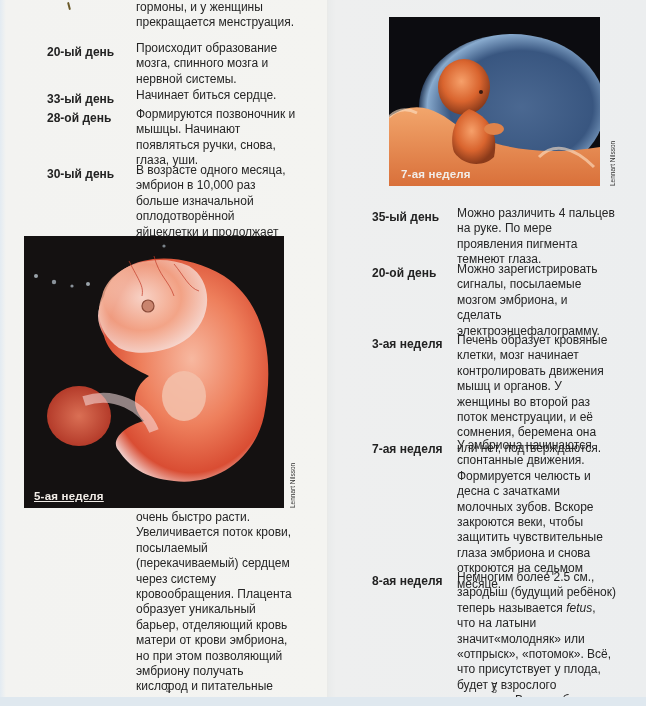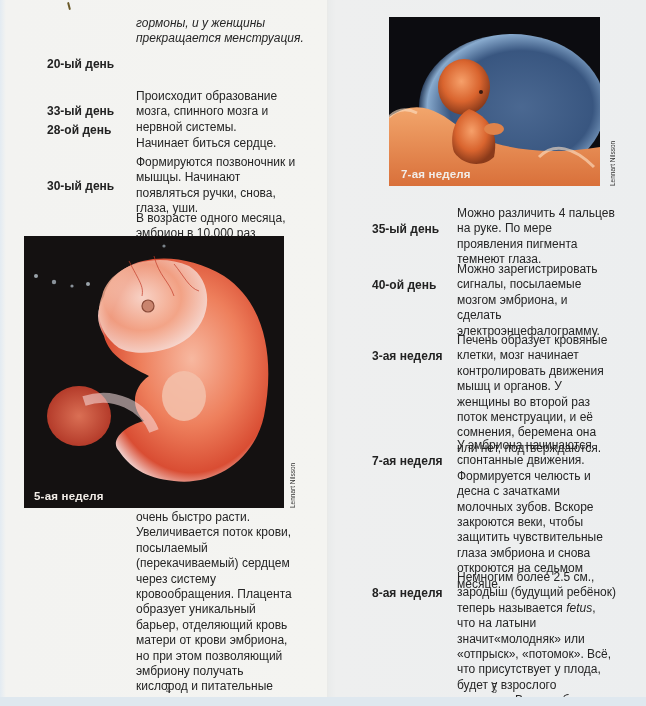--- a/index.html
+++ b/index.html
@@ -21,25 +21,25 @@
   .bottom-strip {
     position: absolute; left: 0; top: 697px; width: 646px; height: 9px;
     background: #dfe8ef;
   }
   .gutter {
     position: absolute; left: 327px; top: 0; width: 2px; height: 697px;
     background: linear-gradient(90deg, #e6e7e6, #f2f2f0);
   }
   .entry { position: absolute; font-size: 12px; line-height: 15.4px; }
   .entry .label {
-    position: absolute; left: 0; top: 16px; font-weight: bold; white-space: nowrap;
+    position: absolute; left: 0; top: 4px; font-weight: bold; white-space: nowrap;
     color: #222;
   }
   .entry .body { position: absolute; white-space: pre-line; color: #252525; }
-  .left-entry .body { left: 89px; width: 180px; margin-top: 48px; }
+  .left-entry .body { left: 89px; width: 180px; }
   .right-entry .body { left: 85px; width: 175px; }
   .block { position: absolute; font-size: 12px; line-height: 15.4px; white-space: pre-line; color: #252525; }
 
   .photo {
     position: absolute; overflow: hidden; background: #121010;
   }
   .photo-caption {
     position: absolute; color: #f2ede8; font-weight: bold; font-size: 11.5px;
     letter-spacing: 0.2px; white-space: nowrap;
   }
@@ -52,21 +52,21 @@
     text-decoration: overline;
   }
   .speck { position: absolute; background: #555; border-radius: 50%; }
 </style>
 </head>
 <body>
 
 <div class="page page-left">
   <div class="speck" style="left:68px;top:2px;width:2px;height:8px;border-radius:1px;background:#6b5a2a;transform:rotate(-15deg);"></div>
 
-  <div class="block" style="left:136px;top:16px;width:185px;font-style:italic;">гормоны, и у женщины
+  <div class="block" style="left:136px;top:0;width:185px;">гормоны, и у женщины
 прекращается менструация.</div>
 
   <div class="entry left-entry" style="left:47px;top:41px;">
     <span class="label">20-ый день</span>
     <span class="body">Происходит образование
 мозга, спинного мозга и
 нервной системы.</span>
   </div>
   <div class="entry left-entry" style="left:47px;top:88px;">
     <span class="label">33-ый день</span>
@@ -120,21 +120,21 @@
       <path d="M78 60 C 85 30, 130 15, 165 30 C 190 45, 190 85, 160 105 C 140 118, 110 120, 95 112 C 78 100, 70 80, 78 60 Z" fill="url(#e5head)" opacity="0.85"></path>
       <circle cx="124" cy="70" r="6" fill="#c9846e" stroke="#8a4a38" stroke-width="1.2"></circle>
 
       <path d="M105 25 C 115 45, 120 50, 118 60 M 130 20 C 135 40, 145 45, 150 60 M 150 28 C 160 40, 165 52, 175 55" stroke="#c23a28" stroke-width="1" fill="none" opacity="0.7"></path>
 
       <ellipse cx="160" cy="160" rx="22" ry="25" fill="#f3bfa8" opacity="0.9"></ellipse>
 
       <ellipse cx="55" cy="180" rx="32" ry="30" fill="url(#e5tail)" opacity="0.9"></ellipse>
       <path d="M60 165 C 90 155, 120 170, 130 195" stroke="#f8e0e0" stroke-width="10" fill="none" opacity="0.55"></path>
     </svg>
-    <span class="photo-caption" style="left:10px;top:254px;">5-ая неделя</span>
+    <span class="photo-caption" style="left:10px;top:254px;text-decoration:underline;">5-ая неделя</span>
   </div>
   <span class="credit" style="left:289px;top:508px;">Lennart Nilsson</span>
 
   <div class="block" style="left:136px;top:510px;width:190px;">очень быстро расти.
 Увеличивается поток крови,
 посылаемый
 (перекачиваемый) сердцем
 через систему
 кровообращения. Плацента
 образует уникальный
@@ -184,21 +184,21 @@
   <span class="credit" style="left:281px;top:186px;">Lennart Nilsson</span>
 
   <div class="entry right-entry" style="left:44px;top:206px;">
     <span class="label">35-ый день</span>
     <span class="body">Можно различить 4 пальцев
 на руке. По мере
 проявления пигмента
 темнеют глаза.</span>
   </div>
   <div class="entry right-entry" style="left:44px;top:262px;">
-    <span class="label">40-ой день</span>
+    <span class="label">20-ой день</span>
     <span class="body">Можно зарегистрировать
 сигналы, посылаемые
 мозгом эмбриона, и
 сделать
 электроэнцефалограмму.</span>
   </div>
   <div class="entry right-entry" style="left:44px;top:333px;">
     <span class="label">3-ая неделя</span>
     <span class="body">Печень образует кровяные
 клетки, мозг начинает

